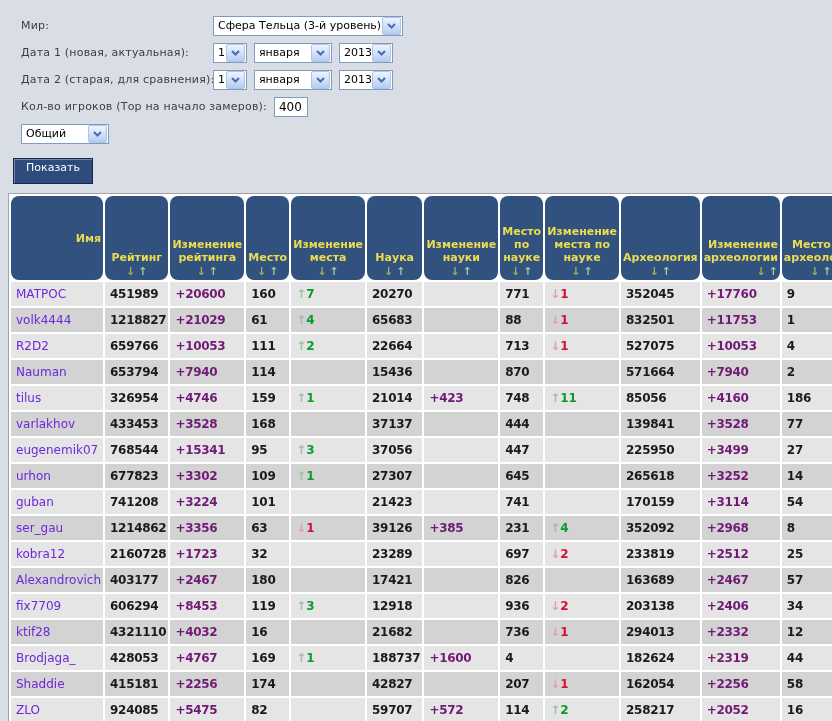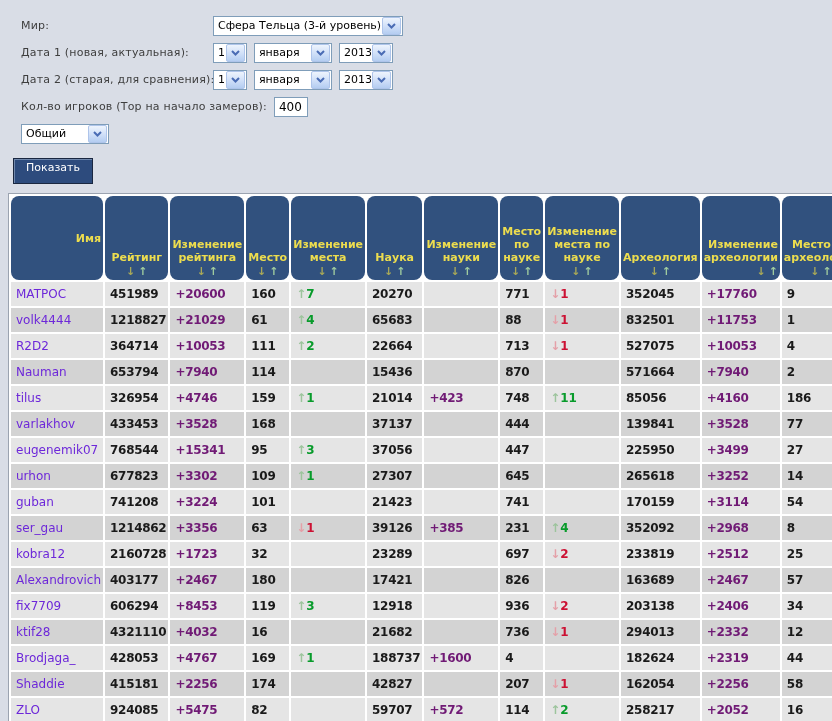--- a/index.html
+++ b/index.html
@@ -201,21 +201,21 @@
           <td><span class="num">65683</span></td>
           <td></td>
           <td><span class="num">88</span></td>
           <td><span class="arr-dn">↓</span><span class="chg-dn">1</span></td>
           <td><span class="num">832501</span></td>
           <td><span class="pos">+11753</span></td>
           <td><span class="num">1</span></td>
         </tr>
         <tr class="odd">
           <td><span class="name">R2D2</span></td>
-          <td><span class="num">364714</span></td>
+          <td><span class="num">659766</span></td>
           <td><span class="pos">+10053</span></td>
           <td><span class="num">111</span></td>
           <td><span class="arr-up">↑</span><span class="chg-up">2</span></td>
           <td><span class="num">22664</span></td>
           <td></td>
           <td><span class="num">713</span></td>
           <td><span class="arr-dn">↓</span><span class="chg-dn">1</span></td>
           <td><span class="num">527075</span></td>
           <td><span class="pos">+10053</span></td>
           <td><span class="num">4</span></td>

